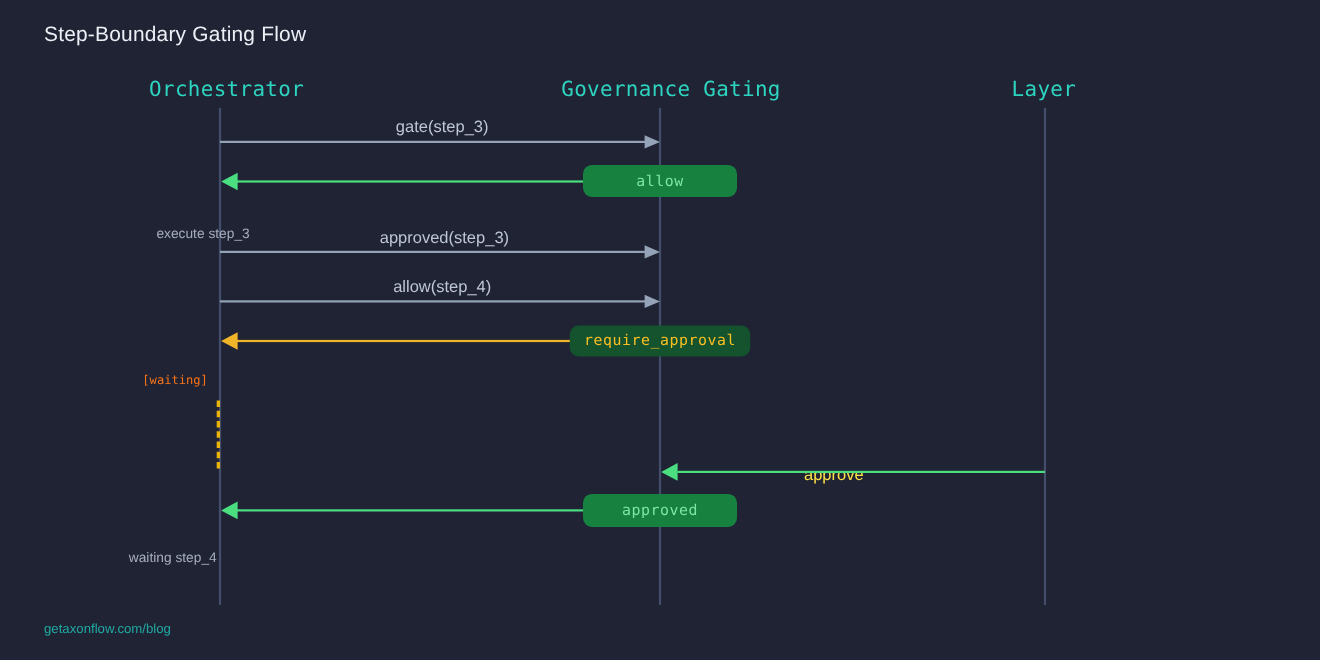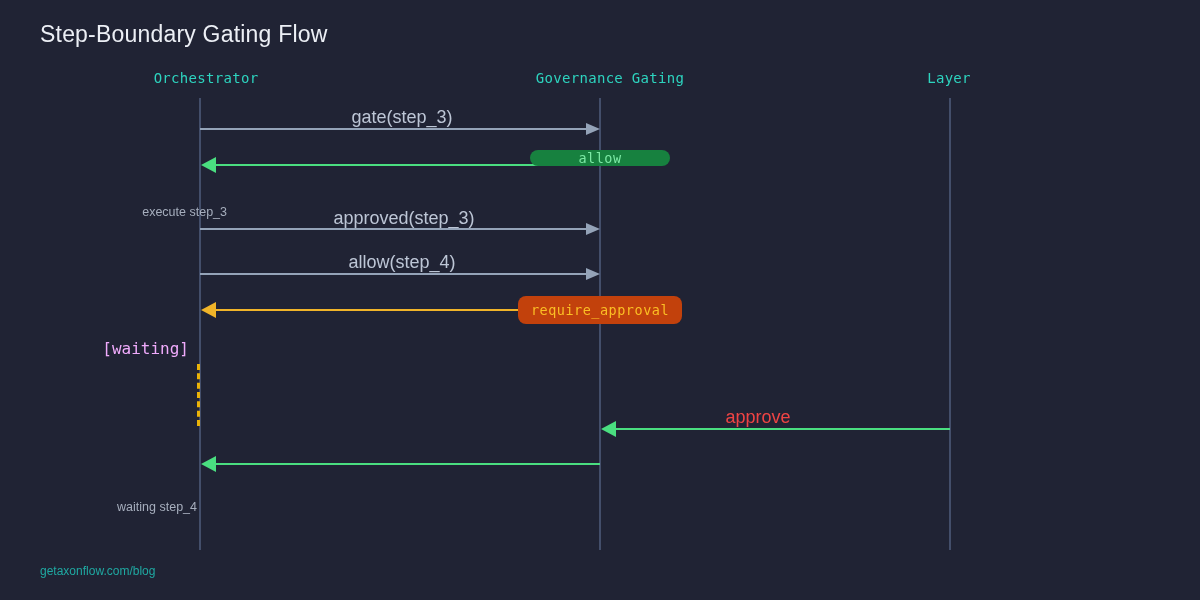--- a/index.html
+++ b/index.html
@@ -7,31 +7,31 @@
     position: relative;
     width: 1200px;
     height: 600px;
     background: #202334;
     overflow: hidden;
     font-family: "Liberation Sans", "DejaVu Sans", sans-serif;
   }
   .title {
     position: absolute;
     left: 40px; top: 21px;
-    font-size: 23px;
+    font-size: 19px;
     font-weight: 500;
     color: #eceff5;
     letter-spacing: 0.2px;
   }
   .actor {
     position: absolute;
     top: 70px;
     transform: translateX(-50%);
     font-family: "DejaVu Sans Mono", "Liberation Mono", monospace;
-    font-size: 14px;
+    font-size: 19px;
     color: #2dd4bf;
     letter-spacing: 0.3px;
     white-space: nowrap;
   }
   .lifeline {
     position: absolute;
     top: 98px;
     width: 2px;
     height: 452px;
     background: #434e6a;
@@ -54,50 +54,50 @@
     position: absolute;
     width: 0; height: 0;
     border-top: 8px solid transparent;
     border-bottom: 8px solid transparent;
   }
   .head-l.green { border-right: 15px solid #4ade80; }
   .head-l.amber { border-right: 15px solid #f0b429; }
   .msg-label {
     position: absolute;
     transform: translateX(-50%);
-    font-size: 18px;
+    font-size: 15px;
     color: #bdc6d6;
     white-space: nowrap;
   }
-  .msg-label.green { color: #ef4444; }
+  .msg-label.green { color: #fde047; margin-top: 16px; }
   .side-note {
     position: absolute;
     font-size: 12.5px;
     color: #a6aebd;
     white-space: nowrap;
     text-align: right;
   }
   .side-note.waiting {
     font-family: "DejaVu Sans Mono", "Liberation Mono", monospace;
-    font-size: 16px;
-    color: #f0abfc;
+    font-size: 11px;
+    color: #f97316;
   }
   .badge {
     position: absolute;
     display: flex;
     align-items: center;
     justify-content: center;
     border-radius: 8px;
     font-family: "DejaVu Sans Mono", "Liberation Mono", monospace;
     font-size: 13.5px;
     letter-spacing: 0.5px;
     white-space: nowrap;
   }
   .badge.green { background: #17813f; color: #7ce8a4; }
-  .badge.amber { background: #c2410c; color: #fbbf24; }
+  .badge.amber { background: #14532d; color: #fbbf24; }
   .waiting-dash {
     position: absolute;
     width: 0;
     border-left: 3px dashed #eab308;
   }
   .footer-link {
     position: absolute;
     left: 40px; top: 564px;
     font-size: 12px;
     color: #1fa9a2;
@@ -119,21 +119,21 @@
   <div class="lifeline" style="left:199px"></div>
   <div class="lifeline" style="left:599px"></div>
   <div class="lifeline" style="left:949px"></div>
 
   <div class="msg-label" style="left:402px;top:107px">gate(step_3)</div>
   <div class="line gray" style="left:200px;top:128px;width:388px"></div>
   <div class="head-r" style="left:586px;top:123px"></div>
 
   <div class="line green" style="left:214px;top:164px;width:386px"></div>
   <div class="head-l green" style="left:201px;top:157px"></div>
-  <div class="badge green" style="left:530px;top:150px;width:140px;height:16px">allow</div>
+  <div class="badge green" style="left:530px;top:150px;width:140px;height:29px">allow</div>
 
   <div class="side-note" style="right:973px;top:205px">execute step_3</div>
 
   <div class="msg-label" style="left:404px;top:208px">approved(step_3)</div>
   <div class="line gray" style="left:200px;top:228px;width:388px"></div>
   <div class="head-r" style="left:586px;top:223px"></div>
 
   <div class="msg-label" style="left:402px;top:252px">allow(step_4)</div>
   <div class="line gray" style="left:200px;top:273px;width:388px"></div>
   <div class="head-r" style="left:586px;top:268px"></div>
@@ -144,18 +144,19 @@
 
   <div class="side-note waiting" style="right:1011px;top:339px">[waiting]</div>
   <div class="waiting-dash" style="left:197px;top:364px;height:62px"></div>
 
   <div class="msg-label green" style="left:758px;top:407px">approve</div>
   <div class="line green" style="left:616px;top:428px;width:334px"></div>
   <div class="head-l green" style="left:601px;top:421px"></div>
 
   <div class="line green" style="left:214px;top:463px;width:386px"></div>
   <div class="head-l green" style="left:201px;top:456px"></div>
+  <div class="badge green" style="left:530px;top:449px;width:140px;height:30px">approved</div>
 
   <div class="side-note" style="right:1003px;top:500px">waiting step_4</div>
 
   <a class="footer-link" href="#">getaxonflow.com/blog</a>
 
 </div>
 
 </body></html>

